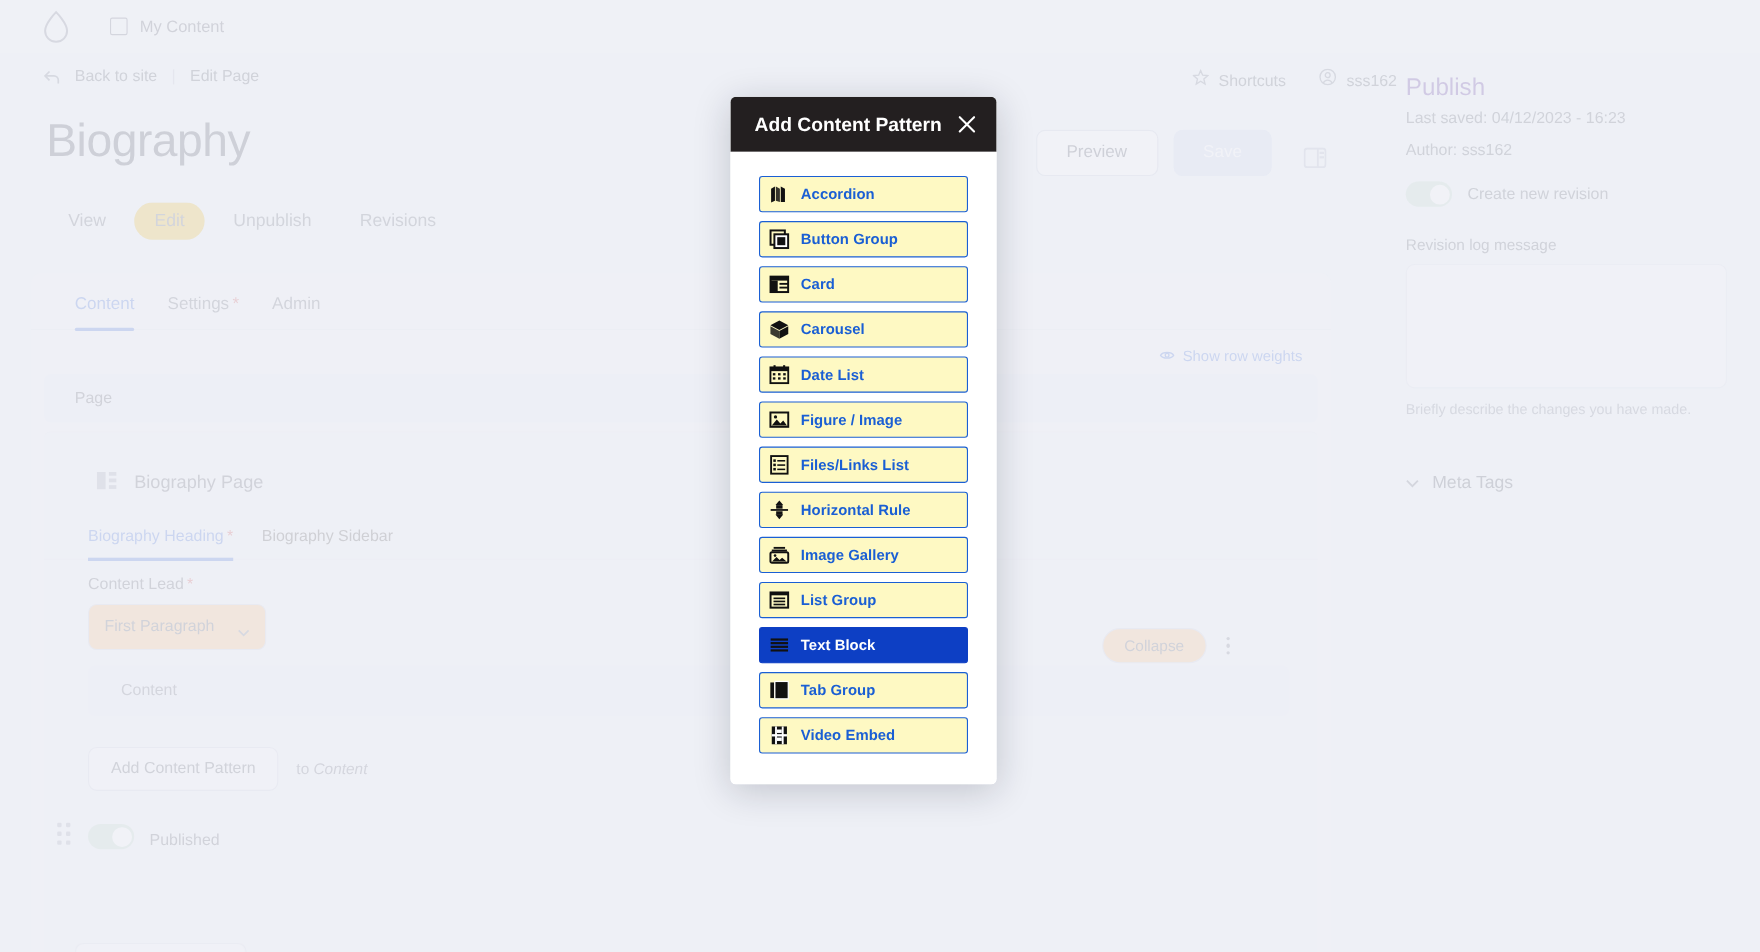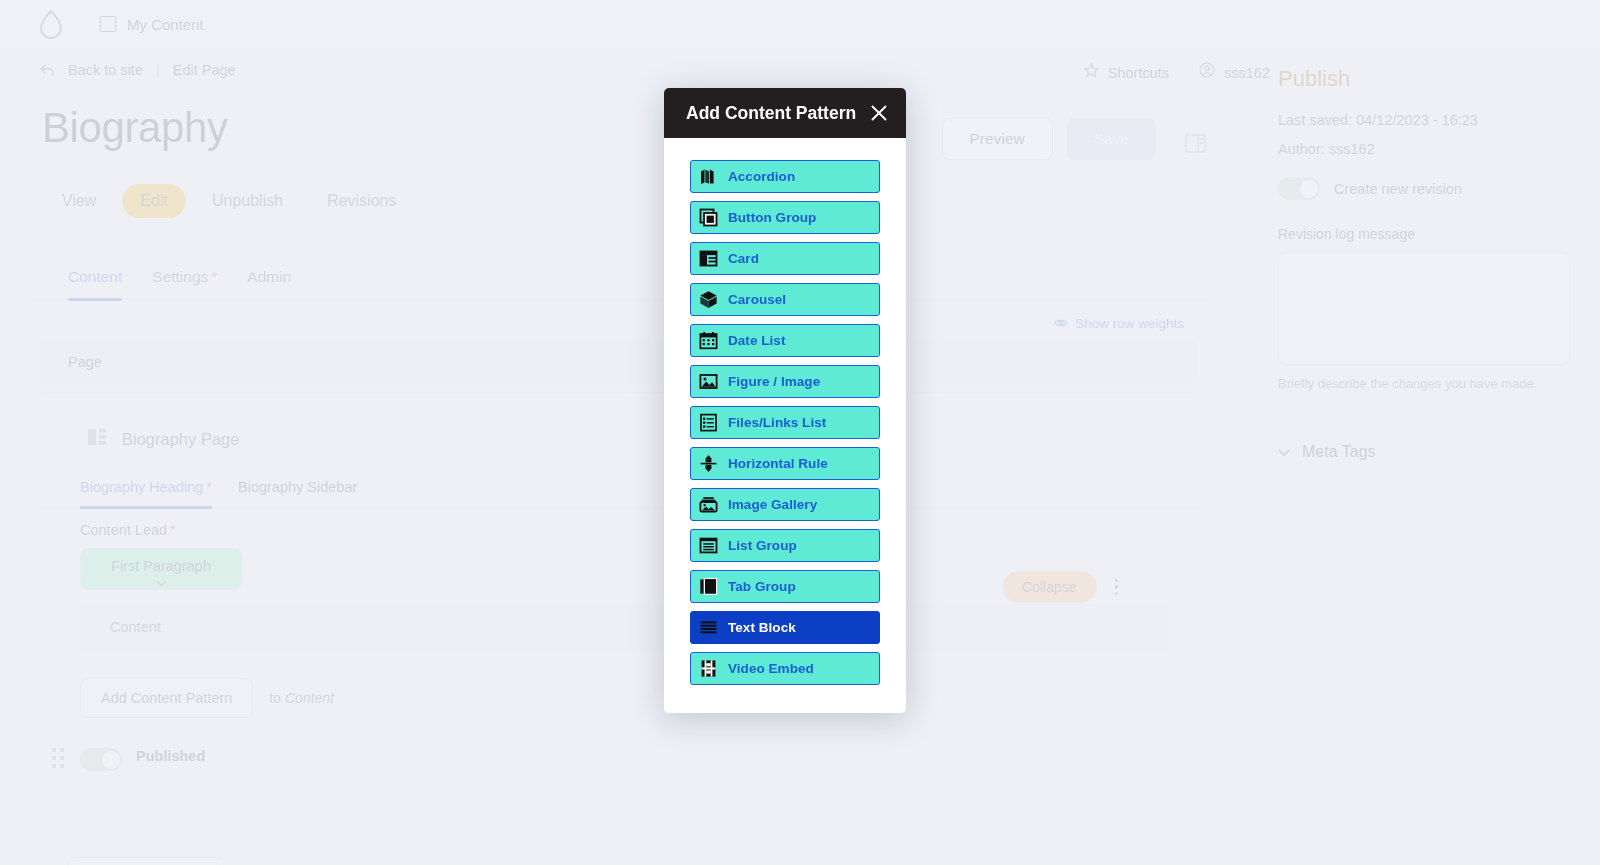--- a/index.html
+++ b/index.html
@@ -208,26 +208,25 @@
 
   .field-label {
     padding: 14px 0 0 40px;
     font-size: 14.5px; color: #4a4f5c;
   }
   .select-box {
     margin: 10px 0 0 40px;
     width: 162px; height: 42px;
     border: 1.5px solid #ccd1e0;
     border-radius: 8px;
-    background: #86efac;
-    display: flex; align-items: center; justify-content: center;
+    background: #fdba74;
+    display: flex; align-items: center; justify-content: space-between;
     padding: 0 14px;
     font-size: 14.5px; color: #4a4f5c;
     cursor: pointer;
-    flex-direction: column;
   }
   .chev { width: 11px; height: 7px; }
 
   .drag-dots {
     position: absolute; left: 12px; top: 355px;
     display: grid; grid-template-columns: repeat(2, 4px);
     gap: 4px;
   }
   .drag-dots i { width: 4px; height: 4px; background: #9aa0b2; border-radius: 1px; display: block; }
 
@@ -248,23 +247,22 @@
     border-radius: 8px;
     padding: 11px 20px;
     font-size: 14.5px; color: #4a4f5c;
     background: #f5f6fb;
     cursor: pointer;
   }
   .addrow-to { font-size: 14px; color: #5b6070; }
   .addrow-to em { font-style: italic; }
 
   .toggle-row {
-    display: flex; align-items: flex-start; gap: 14px;
+    display: flex; align-items: flex-end; gap: 14px;
     padding: 30px 0 0 40px;
-    font-weight: bold;
   }
   .toggle {
     width: 42px; height: 23px;
     border-radius: 12px;
     background: #bcd8c8;
     position: relative;
     cursor: pointer;
   }
   .toggle::after {
     content: ""; position: absolute;
@@ -280,21 +278,21 @@
     display: flex; align-items: center; gap: 16px;
   }
 
   
   .sidebar {
     position: absolute;
     top: 48px; right: 0; bottom: 0;
     width: 350px;
     padding: 18px 40px 0 28px;
   }
-  .sb-title { font-size: 22px; color: #a16207; margin-bottom: 20px; }
+  .sb-title { font-size: 22px; color: #4c1d95; margin-bottom: 8px; }
   .sb-line { font-size: 14.5px; color: #4a4f5c; margin-bottom: 13px; }
   .sb-toggle-row { display: flex; align-items: center; gap: 14px; margin: 20px 0 26px 0; }
   .sb-field-label { font-size: 14px; color: #4a4f5c; margin-bottom: 10px; }
   .sb-textarea {
     width: 292px; height: 113px;
     border: 1.5px solid #dcdfeb;
     border-radius: 8px;
     background: #f7f8fc;
   }
   .sb-help { font-size: 13px; color: #6d7283; margin-top: 11px; }
@@ -337,21 +335,21 @@
     background: #fff;
     display: flex; flex-direction: column; gap: 8px;
   }
   .pattern-item {
     height: 33px;
     border: 1.7px solid #1a5fd4;
     border-radius: 3px;
     display: flex; align-items: center;
     gap: 10px;
     padding-left: 8px;
-    background: #5eead4;
+    background: #fef9c3;
     cursor: pointer;
   }
   .pattern-item .pi-label {
     font-size: 13.5px;
     font-weight: 700;
     color: #1a5fd4;
     letter-spacing: 0.05px;
   }
   .pattern-item.selected {
     background: #0d3fc4;
@@ -713,43 +711,43 @@
           <g fill="#111">
             <rect x="4.2" y="7.2" width="10.6" height="1.5"></rect>
             <rect x="4.2" y="10" width="10.6" height="1.5"></rect>
             <rect x="4.2" y="12.8" width="10.6" height="1.5"></rect>
           </g>
         </svg>
       </span>
       <span class="pi-label">List Group</span>
     </div>
 
-    <div class="pattern-item">
-      <span class="pi-icon">
-        <svg width="19" height="19" viewBox="0 0 19 19">
-          <rect x="1.3" y="2.4" width="3.4" height="14.2" fill="#111"></rect>
-          <rect x="5.4" y="1.5" width="12.2" height="15.8" fill="#111"></rect>
-          <rect x="5.4" y="1.5" width="12.2" height="15.8" fill="none" stroke="#fff" stroke-width="1.1"></rect>
-        </svg>
-      </span>
-      <span class="pi-label">Tab Group</span>
-    </div>
-
     <div class="pattern-item selected">
       <span class="pi-icon">
         <svg width="19" height="19" viewBox="0 0 19 19">
           <g fill="#111">
             <rect x="1.6" y="3.4" width="15.8" height="2"></rect>
             <rect x="1.6" y="6.7" width="15.8" height="2"></rect>
             <rect x="1.6" y="10" width="15.8" height="2"></rect>
             <rect x="1.6" y="13.3" width="15.8" height="2"></rect>
           </g>
         </svg>
       </span>
       <span class="pi-label">Text Block</span>
+    </div>
+
+    <div class="pattern-item">
+      <span class="pi-icon">
+        <svg width="19" height="19" viewBox="0 0 19 19">
+          <rect x="1.3" y="2.4" width="3.4" height="14.2" fill="#111"></rect>
+          <rect x="5.4" y="1.5" width="12.2" height="15.8" fill="#111"></rect>
+          <rect x="5.4" y="1.5" width="12.2" height="15.8" fill="none" stroke="#fff" stroke-width="1.1"></rect>
+        </svg>
+      </span>
+      <span class="pi-label">Tab Group</span>
     </div>
 
     <div class="pattern-item">
       <span class="pi-icon">
         <svg width="19" height="19" viewBox="0 0 19 19">
           <rect x="2.6" y="1.4" width="13.8" height="16.2" fill="#111"></rect>
           <g fill="#fff">
             <rect x="5.6" y="1.4" width="1.7" height="16.2"></rect>
             <rect x="11.7" y="1.4" width="1.7" height="16.2"></rect>
             <rect x="7.3" y="4.2" width="4.4" height="3.1"></rect>

